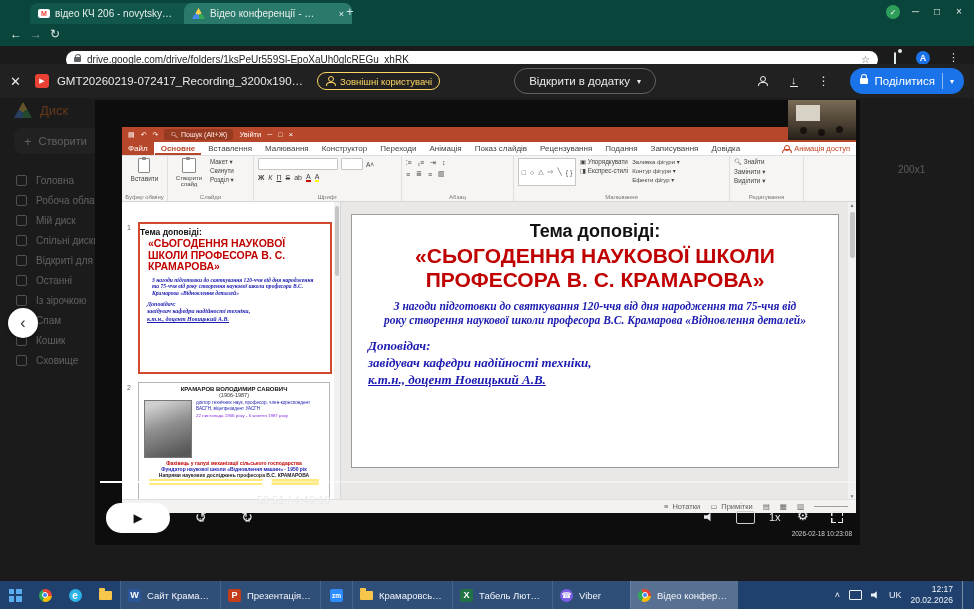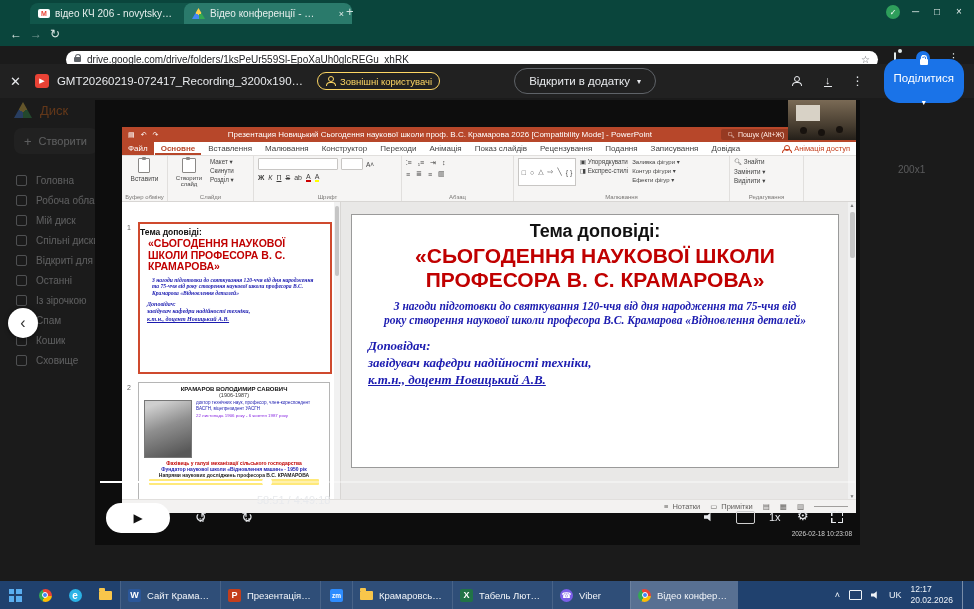--- a/index.html
+++ b/index.html
@@ -43,22 +43,22 @@
            justify-content:center;color:#fff;font-size:7px;flex:none;}
   .badge{display:flex;align-items:center;gap:4px;border:1px solid #fdd663;color:#fdd663;border-radius:9px;
          height:16px;padding:0 7px;font-size:9.5px;}
   .p-ico{position:relative;width:11px;height:10px;display:inline-block;}
   .p-ico::before{content:"";position:absolute;top:0;left:3px;width:4px;height:4px;border-radius:50%;border:1px solid currentColor;}
   .p-ico::after{content:"";position:absolute;bottom:0;left:1px;width:8px;height:3px;
     border:1px solid currentColor;border-bottom:none;border-radius:4px 4px 0 0;}
   .openapp{border:1px solid #5f6368;border-radius:14px;height:24px;display:flex;align-items:center;gap:7px;
            padding:0 14px;font-size:11.5px;color:#e8eaed;}
   .dl-ico{display:inline-block;border-bottom:1.5px solid #e8eaed;line-height:9px;padding:0 1px 1px;font-size:11px;color:#e8eaed;}
-  .sharebtn{background:#1a73e8;border-radius:15px;height:44px;display:flex;align-items:center;gap:7px;
-            padding:0 10px;color:#fff;font-size:11.5px;flex-direction:column;}
+  .sharebtn{background:#1a73e8;border-radius:15px;height:26px;display:flex;align-items:center;gap:7px;
+            padding:0 10px;color:#fff;font-size:11.5px;}
   .lockW{width:8px;height:6px;background:#fff;border-radius:1px;position:relative;flex:none;}
   .lockW::before{content:"";position:absolute;top:-4px;left:1.5px;width:4px;height:4px;
     border:1px solid #fff;border-bottom:none;border-radius:3px 3px 0 0;}
   .divid{width:1px;height:16px;background:rgba(255,255,255,.5);}
   .dim{opacity:.32;color:#dadce0;}
   .sideitem{display:flex;align-items:center;gap:9px;height:20px;font-size:10px;color:#e8eaed;}
   .dotico{width:9px;height:9px;border:1px solid #bdc1c6;border-radius:2px;flex:none;}
   .newpill{width:84px;height:26px;background:#2f2f2f;border-radius:8px;display:flex;align-items:center;gap:7px;
            padding:0 10px;color:#e8eaed;font-size:11px;box-sizing:border-box;}
   .drive-tri{width:13px;height:11px;clip-path:polygon(50% 0,100% 100%,0 100%);
@@ -181,21 +181,21 @@
   .appbtn{height:28px;display:flex;align-items:center;gap:6px;padding:0 7px;box-sizing:border-box;
           background:rgba(255,255,255,.07);border-left:1px solid rgba(255,255,255,.12);flex:none;
           color:#f2f5f9;font-size:9.5px;}
   .appbtn.active{background:rgba(255,255,255,.25);}
   .sqico{width:13px;height:13px;border-radius:2px;color:#fff;font-size:9px;font-weight:bold;
          display:flex;align-items:center;justify-content:center;flex:none;}
   .viber-ico{width:13px;height:13px;border-radius:50%;background:#7b5fe8;color:#fff;font-size:8px;
              display:flex;align-items:center;justify-content:center;flex:none;}
   .tray{margin-left:auto;display:flex;align-items:center;gap:9px;padding-right:8px;color:#eef3f8;font-size:9px;}
   .mon{width:11px;height:8px;border:1.3px solid #eef3f8;border-radius:1px;}
-  .clock{text-align:left;font-size:8.5px;line-height:1.25;}
+  .clock{text-align:right;font-size:8.5px;line-height:1.25;}
   .sliver{width:3px;height:28px;border-left:1px solid rgba(255,255,255,.4);}
 </style>
 </head>
 <body>
 
 <div class="screen">
 
   <div class="abs tabstrip">
     <div class="abs tab inactive" style="left:30px;width:152px;">
       <span class="abs" style="position:static;width:12px;height:9px;background:#fff;border-radius:2px;color:#ea4335;font-size:7px;font-weight:bold;text-align:center;line-height:9px;">M</span>
@@ -309,21 +309,20 @@
 
   <div class="abs video">
 
     
     <div class="ppt">
 
       <div class="ptitle">
         <span style="font-size:7px;">▤</span>
         <span style="font-size:7px;">↶</span>
         <span style="font-size:7px;">↷</span>
-        <span class="t ell">Презентация Новицький Сьогодення наукової школи проф. В.С. Крамарова 2026 [Compatibility Mode] - PowerPoint</span>
         <span class="searchpill">
           <span style="font-size:6px;">🔍︎</span>
           <span>Пошук (Alt+Ж)</span>
         </span>
         <span style="font-size:7.5px;">Увійти</span>
         <span style="font-size:7px;">─</span>
         <span style="font-size:7px;">□</span>
         <span style="font-size:8px;">×</span>
       </div>
 

